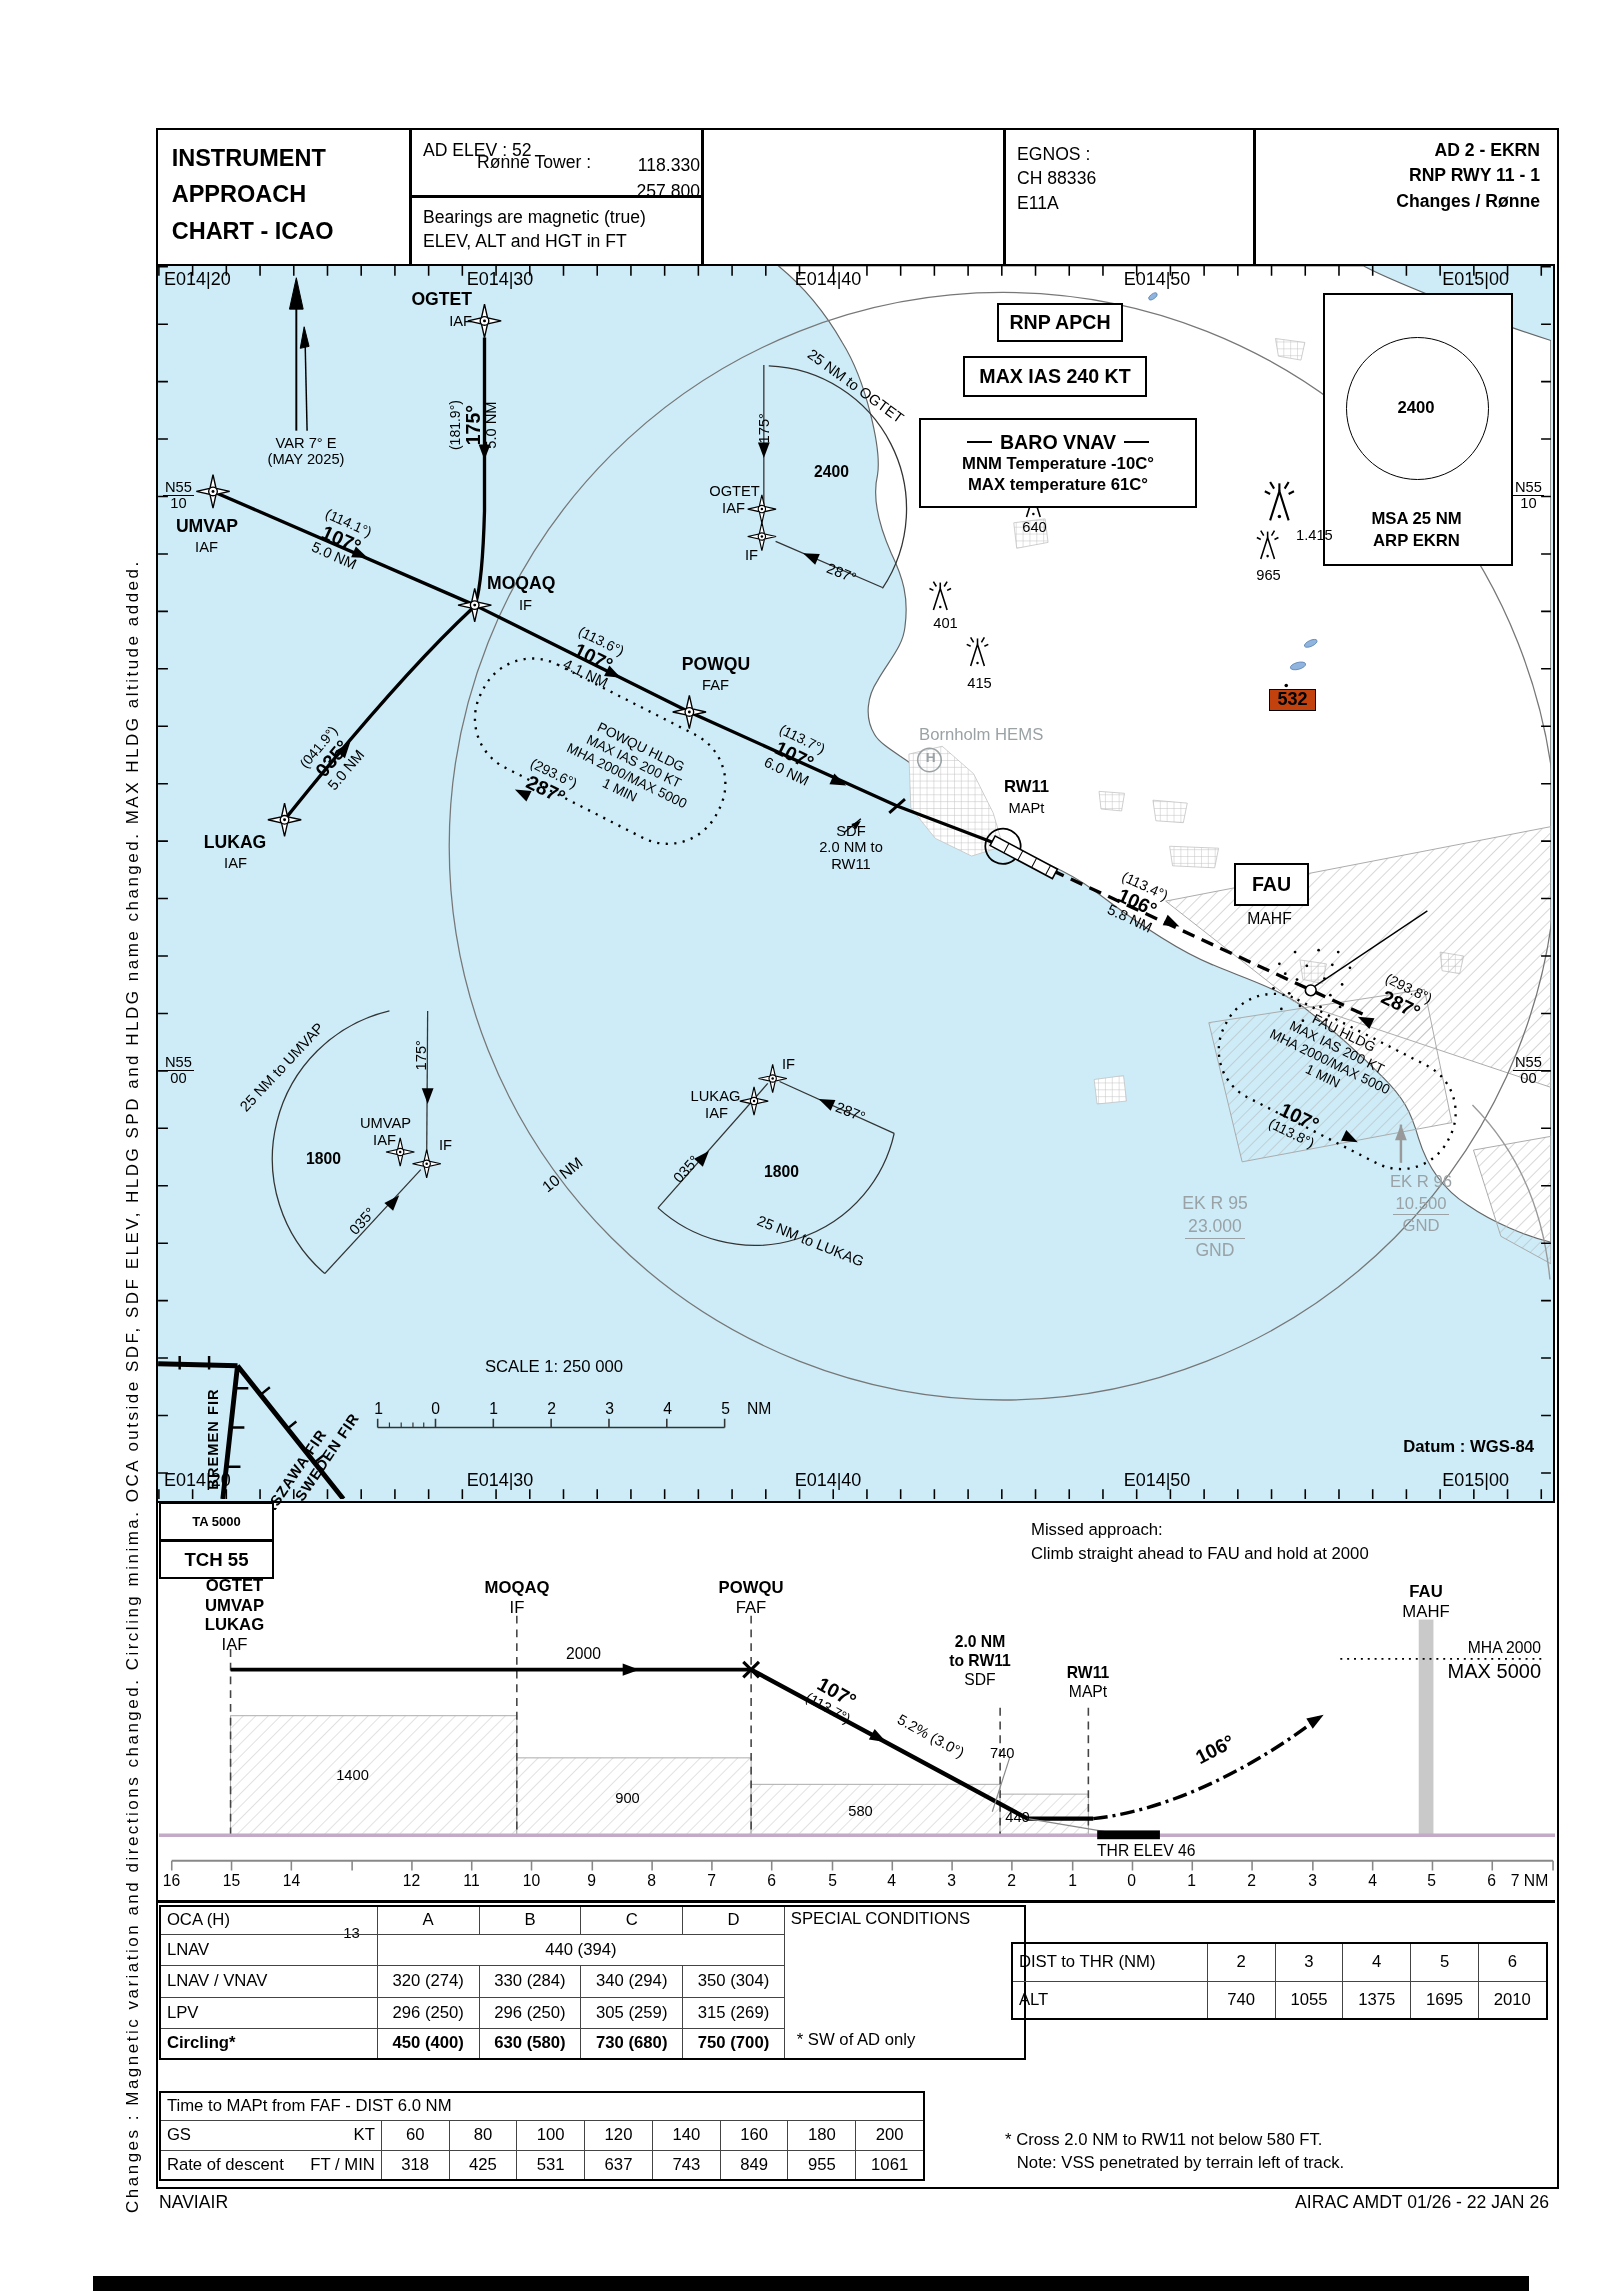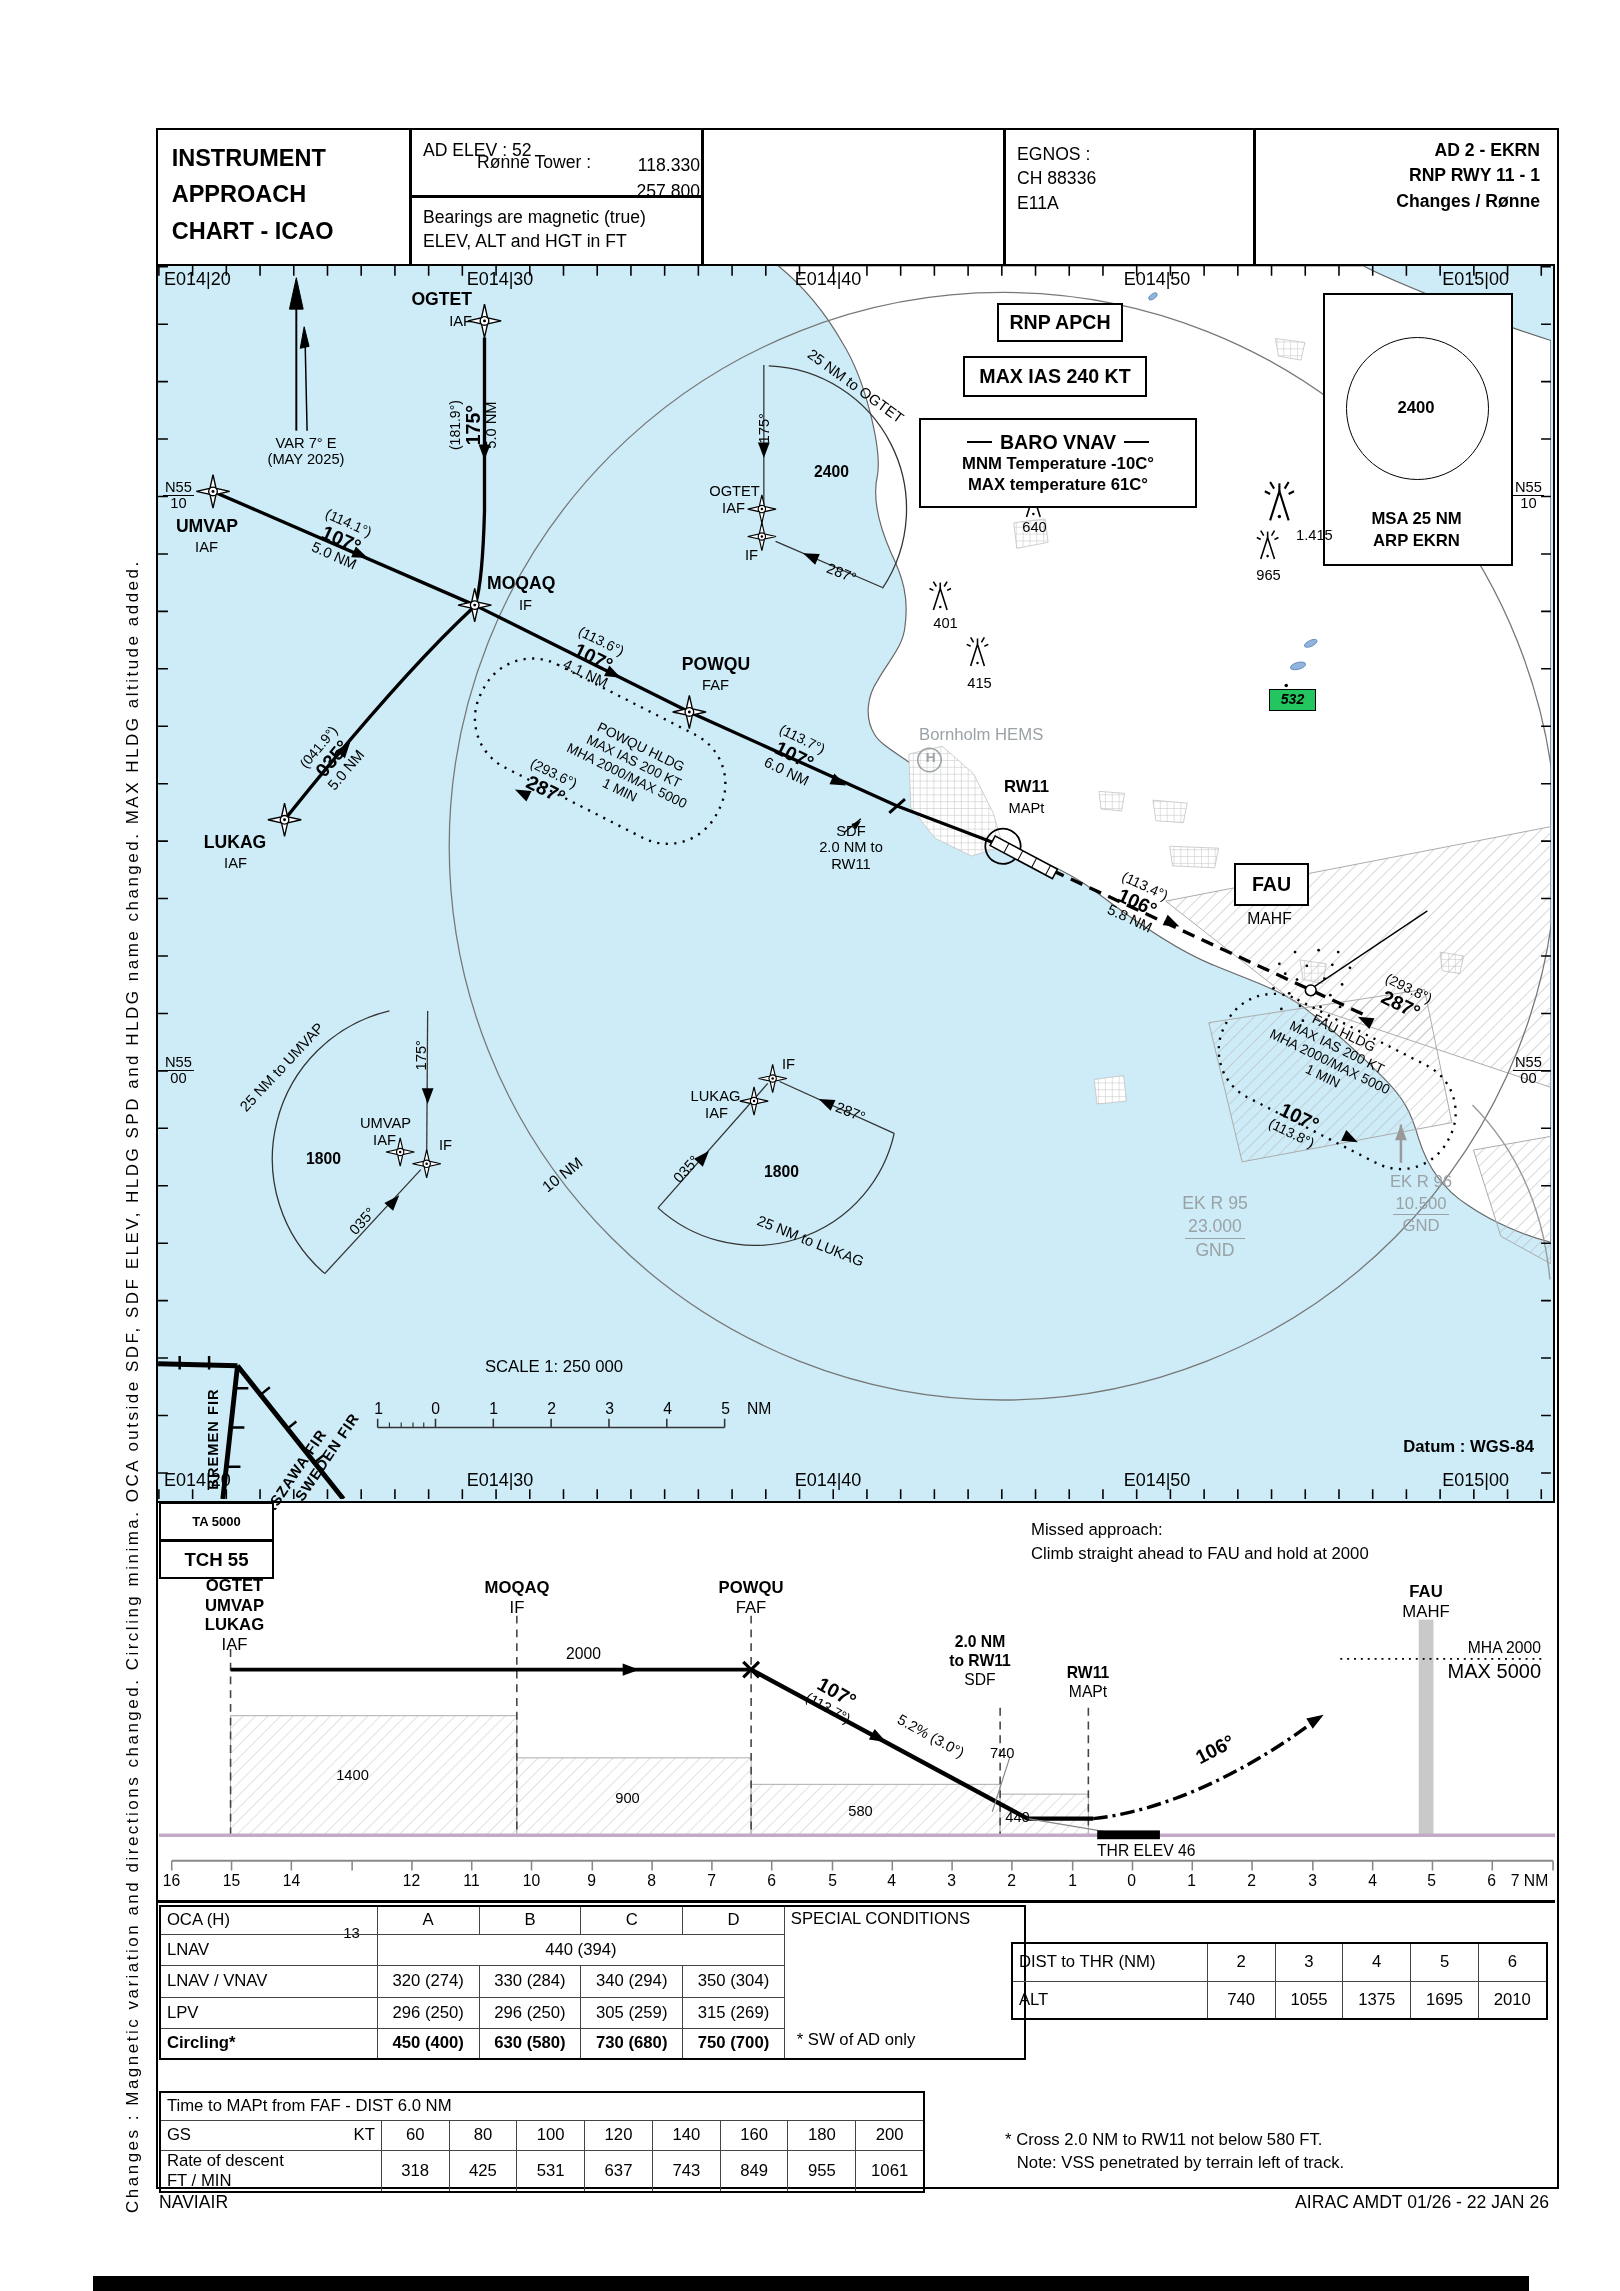--- a/index.html
+++ b/index.html
@@ -427,21 +427,21 @@
   <div class="a c lbl" style="left:662px;top:1161px;width:49px;transform:rotate(-48deg);">035°</div>
   <div class="a c lbl" style="left:727px;top:1233px;width:167px;transform:rotate(22deg);">25 NM to LUKAG</div>
 
   <div class="a c lbl" style="left:533px;top:1166px;width:59px;font-size:15.7px;transform:rotate(-38deg);">10 NM</div>
 
   <div class="a c lbl" style="left:1005px;top:519px;width:59px;">640</div>
   <div class="a c lbl" style="left:916px;top:615px;width:59px;">401</div>
   <div class="a c lbl" style="left:950px;top:675px;width:59px;">415</div>
   <div class="a c lbl" style="left:1239px;top:567px;width:59px;">965</div>
   <div class="a lbl" style="left:1296px;top:527px;">1.415</div>
-  <div class="a c b" style="left:1269px;top:689px;width:45px;height:19.6px;border:1.6px solid #000;font-size:14px;font-style:italic;line-height:18.6px;background:#22c55e;"><span>532</span></div>
+  <div class="a c b" style="left:1269px;top:689px;width:45px;height:19.6px;border:1.6px solid #000;font-size:18px;line-height:18.6px;background:#c2410c;"><span>532</span></div>
 
   <div class="a lbl" style="left:919px;top:726px;font-size:16.7px;color:#9aa2a6;">Bornholm HEMS</div>
   <div class="a c" style="left:919px;top:750px;width:23.5px;font-size:13.7px;color:#9aa2a6;font-weight:700;">H</div>
 
   <div class="a rst" style="left:1166px;top:1192px;width:98px;">
     <div>EK R 95</div>
       <div><span class="u">23.000</span></div>
       <div>GND</div>
   </div>
   <div class="a rst" style="left:1377px;top:1171px;width:88px;font-size:16.7px;">
@@ -680,21 +680,21 @@
       <td class="c" style="width:55px;">80</td>
       <td class="c" style="width:55px;">100</td>
       <td class="c" style="width:55px;">120</td>
       <td class="c" style="width:55px;">140</td>
       <td class="c" style="width:55px;margin-left:33px;">160</td>
       <td class="c" style="width:55px;">180</td>
       <td class="c" style="width:55px;">200</td>
     </tr>
     <tr style="height:30px;">
       <td>
-        <div style="display:flex;justify-content:space-between;flex-direction:column;">
+        <div style="display:flex;justify-content:space-between;">
               <span>Rate of descent</span>
               <span>FT / MIN</span>
             </div>
       </td>
       <td class="c">318</td>
       <td class="c">425</td>
       <td class="c">531</td>
       <td class="c">637</td>
       <td class="c">743</td>
       <td class="c">849</td>

